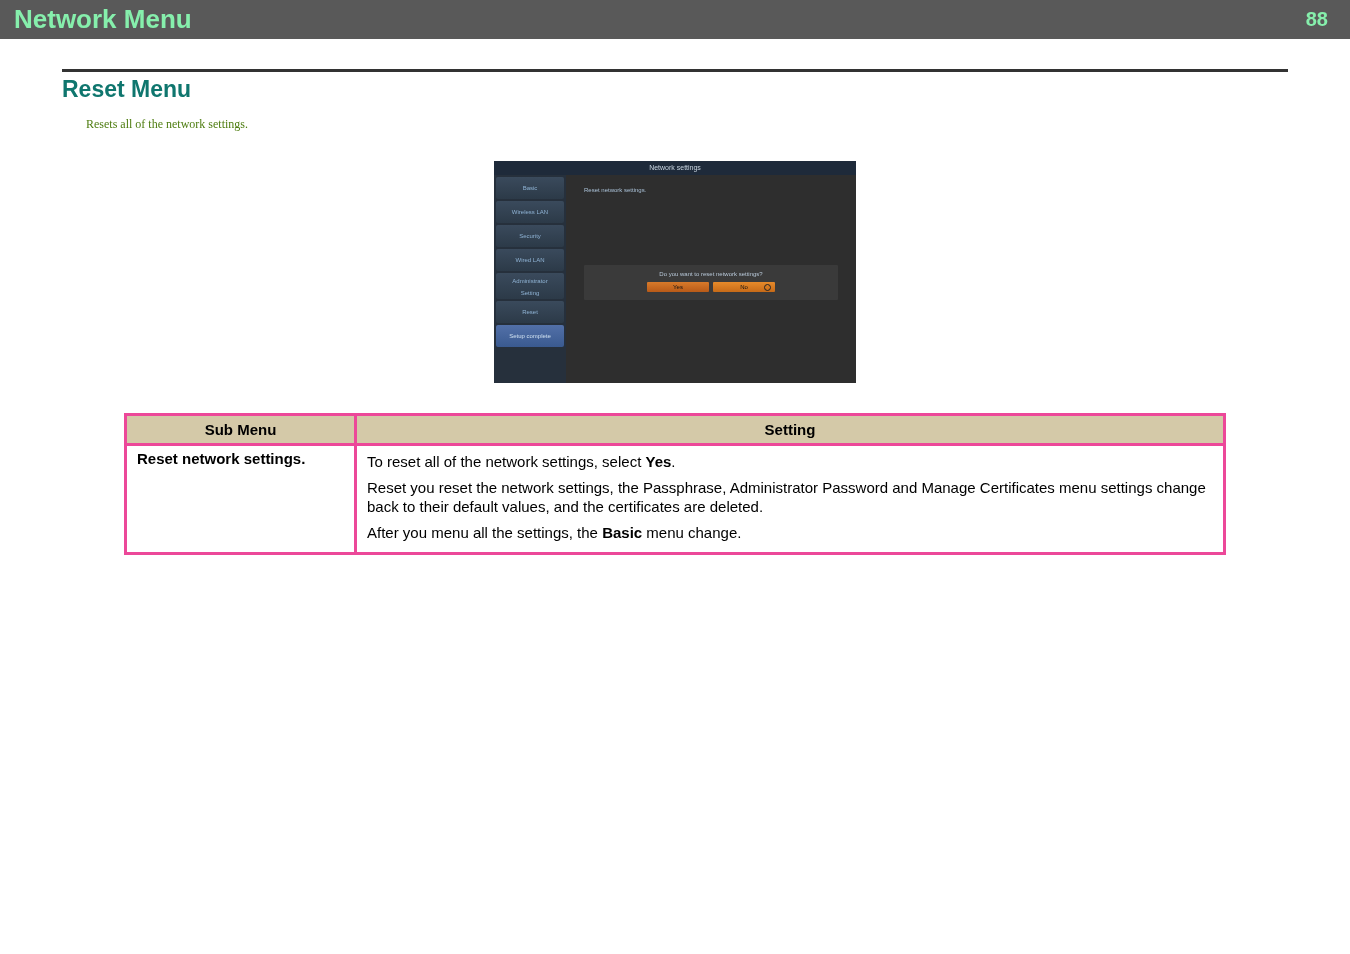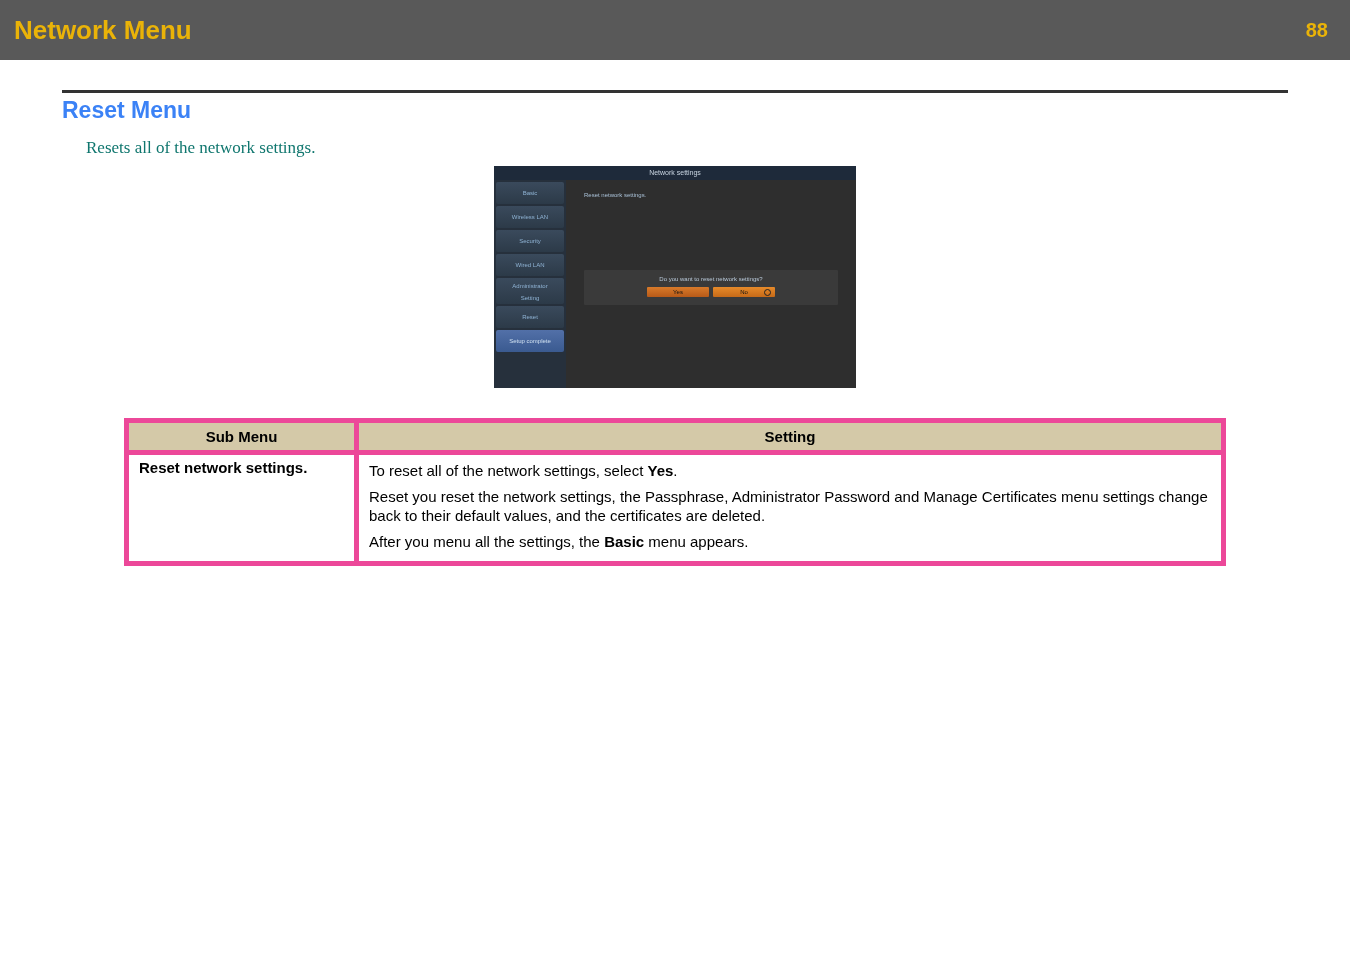--- a/index.html
+++ b/index.html
@@ -5,22 +5,22 @@
   * { margin: 0; padding: 0; box-sizing: border-box; }
   body {
     font-family: "Segoe UI", Arial, sans-serif;
     background: #ffffff;
     width: 1350px;
     height: 954px;
     position: relative;
   }
   .header-bar {
     background: #595959;
-    color: #eab308;
-    height: 60px;
+    color: #86efac;
+    height: 39px;
     display: flex;
     align-items: center;
     justify-content: space-between;
     padding: 0 22px 0 14px;
   }
   .header-title {
     font-size: 26px;
     font-weight: 600;
   }
   .page-number {
@@ -33,28 +33,28 @@
   }
   .section-rule {
     border: none;
     height: 3px;
     background: #333333;
     margin-bottom: 4px;
   }
   .section-title {
     font-size: 23px;
     font-weight: 700;
-    color: #3b82f6;
+    color: #0f766e;
     margin-bottom: 14px;
   }
   .section-desc {
-    font-size: 17px;
-    color: #0f766e;
+    font-size: 12px;
+    color: #4d7c0f;
     margin-left: 24px;
-    margin-bottom: 8px;
+    margin-bottom: 29px;
     font-family: Georgia, "Times New Roman", serif;
   }
   .screenshot-wrap {
     display: flex;
     justify-content: center;
     margin-bottom: 30px;
   }
   .screenshot {
     width: 362px;
     height: 222px;
@@ -163,21 +163,21 @@
     border: 1px solid #222;
     border-radius: 50%;
   }
   .func-table {
     border-collapse: collapse;
     width: calc(100% - 124px);
     margin: 0 62px;
     font-size: 15px;
   }
   .func-table th, .func-table td {
-    border: 5px solid #ec4899;
+    border: 3px solid #ec4899;
     padding: 4px 10px;
     vertical-align: top;
     text-align: left;
     margin-top: 16px;
   }
   .func-table th {
     background: #d4c9a8;
     font-weight: 600;
     text-align: center;
     padding: 5px;
@@ -238,19 +238,19 @@
     </thead>
     <tbody>
       <tr>
         <td class="row-label">Reset network settings.</td>
         <td class="func-cell">
           <p>
             <span>To reset all of the network settings, select </span><strong>Yes</strong><span>.</span>
           </p>
           <p>Reset you reset the network settings, the Passphrase, Administrator Password and Manage Certificates menu settings change back to their default values, and the certificates are deleted.</p>
           <p>
-            <span>After you menu all the settings, the </span><strong>Basic</strong><span> menu appears.</span>
+            <span>After you menu all the settings, the </span><strong>Basic</strong><span> menu change.</span>
           </p>
         </td>
       </tr>
     </tbody>
   </table>
 </div>
 
 </body></html>

